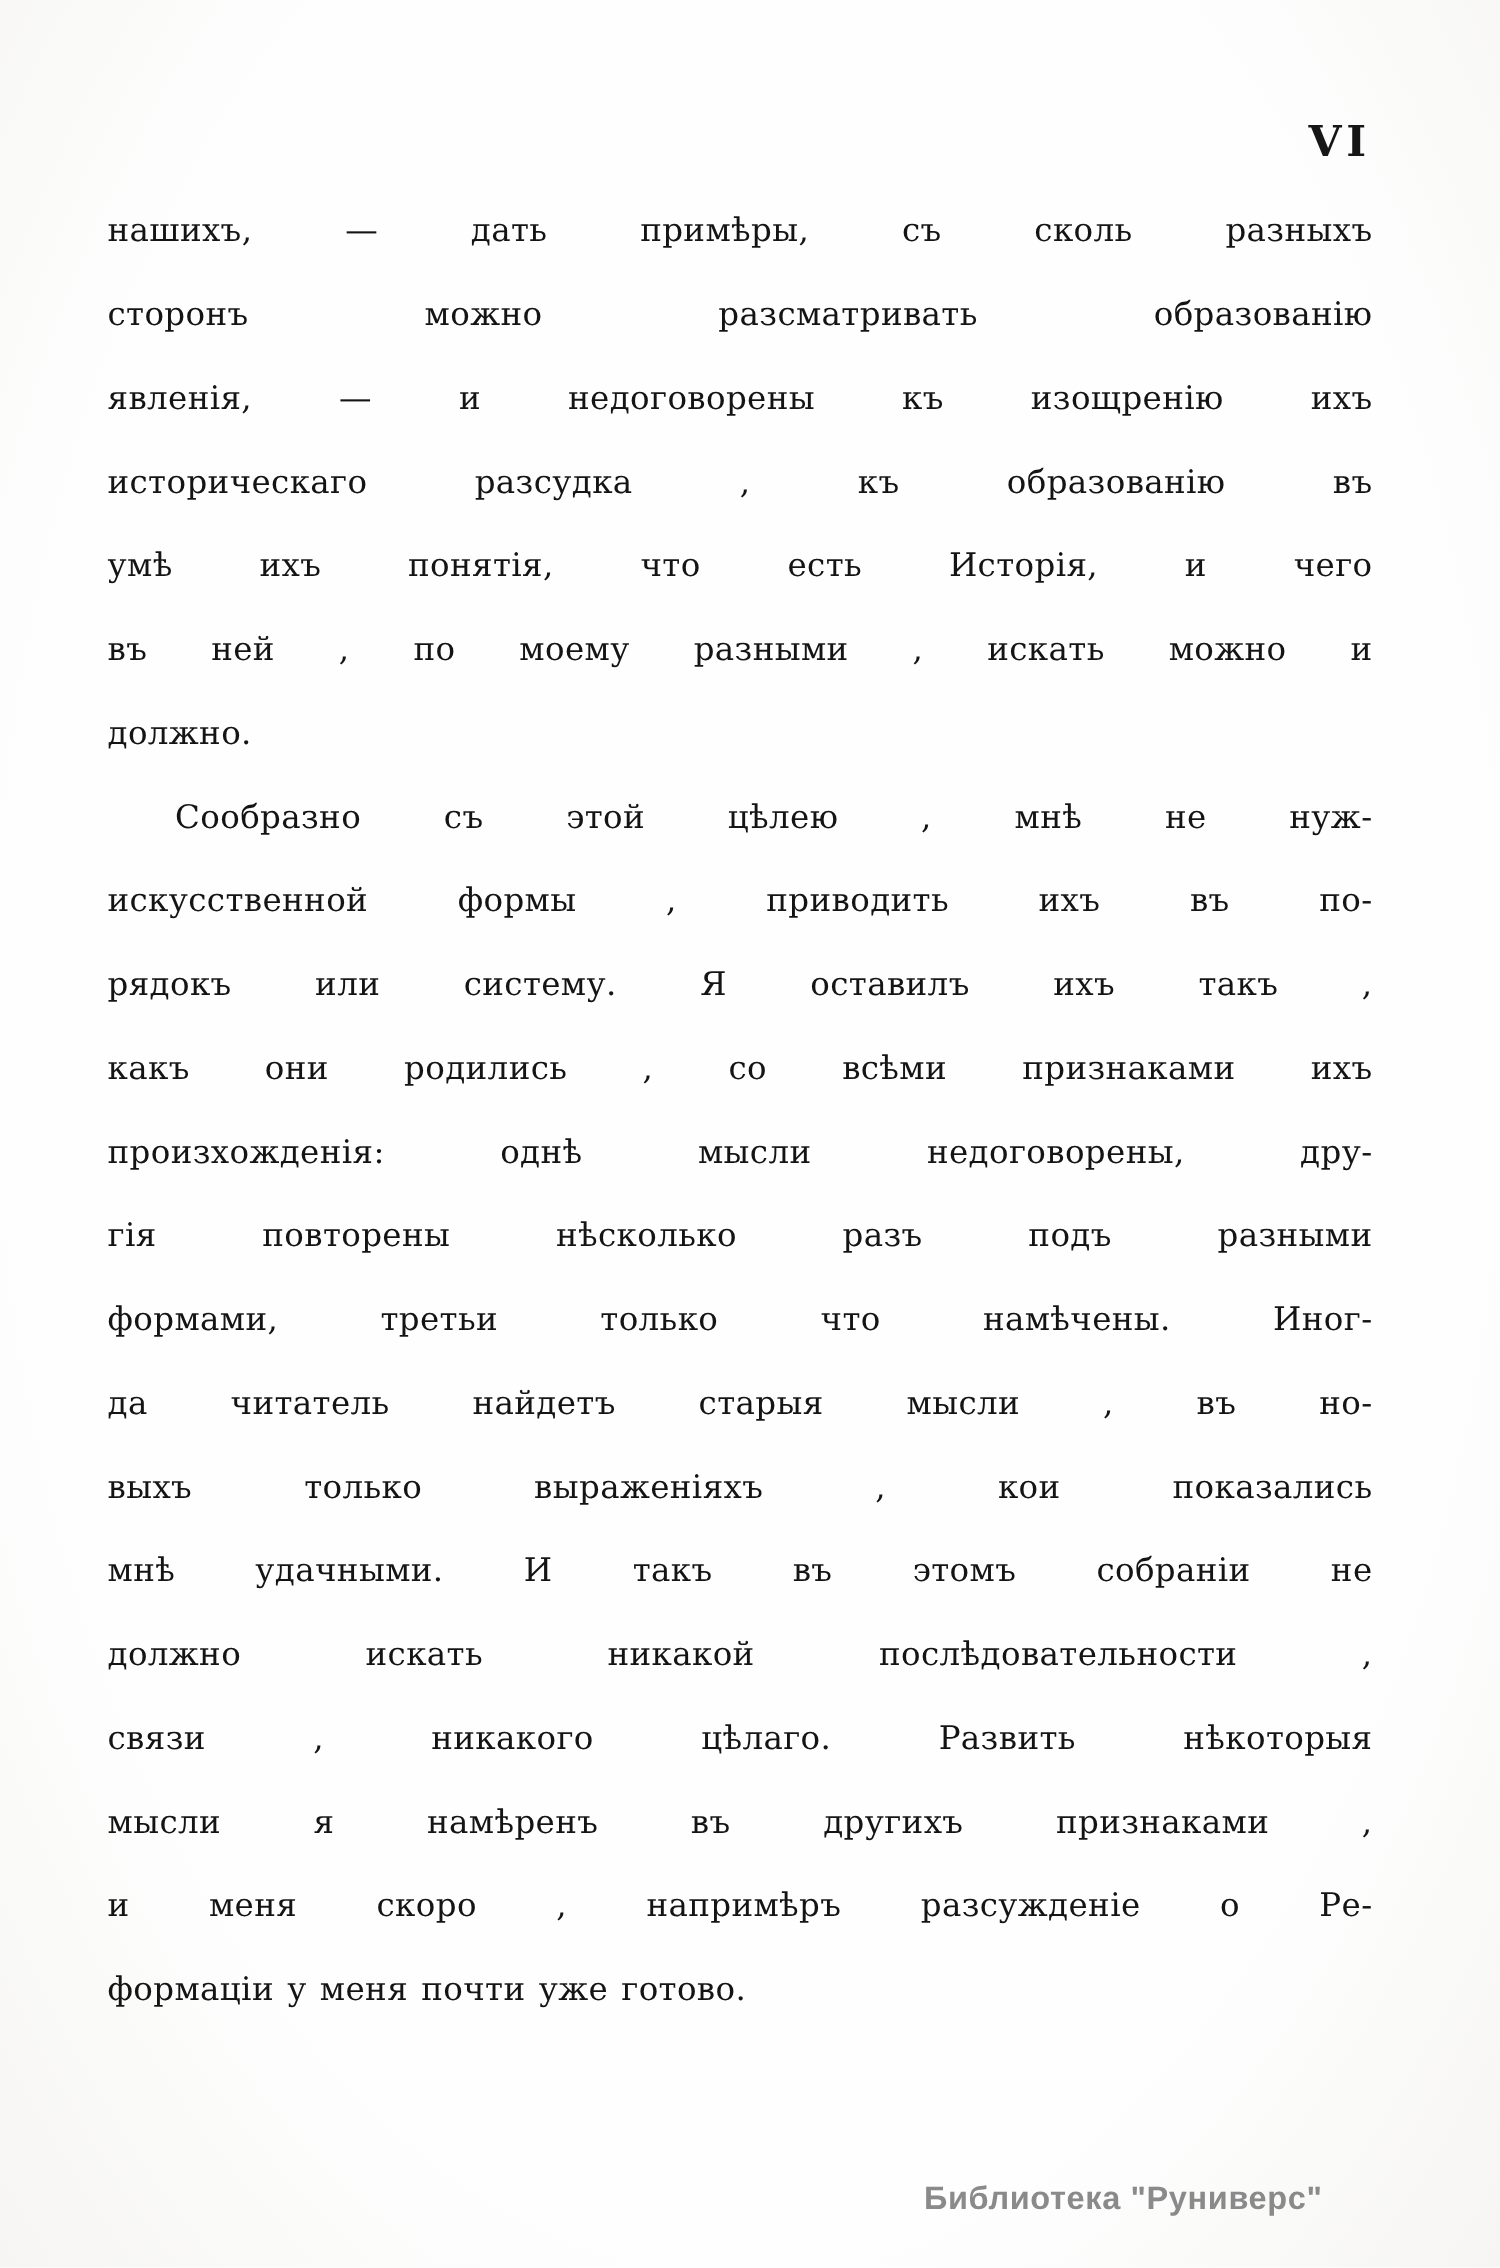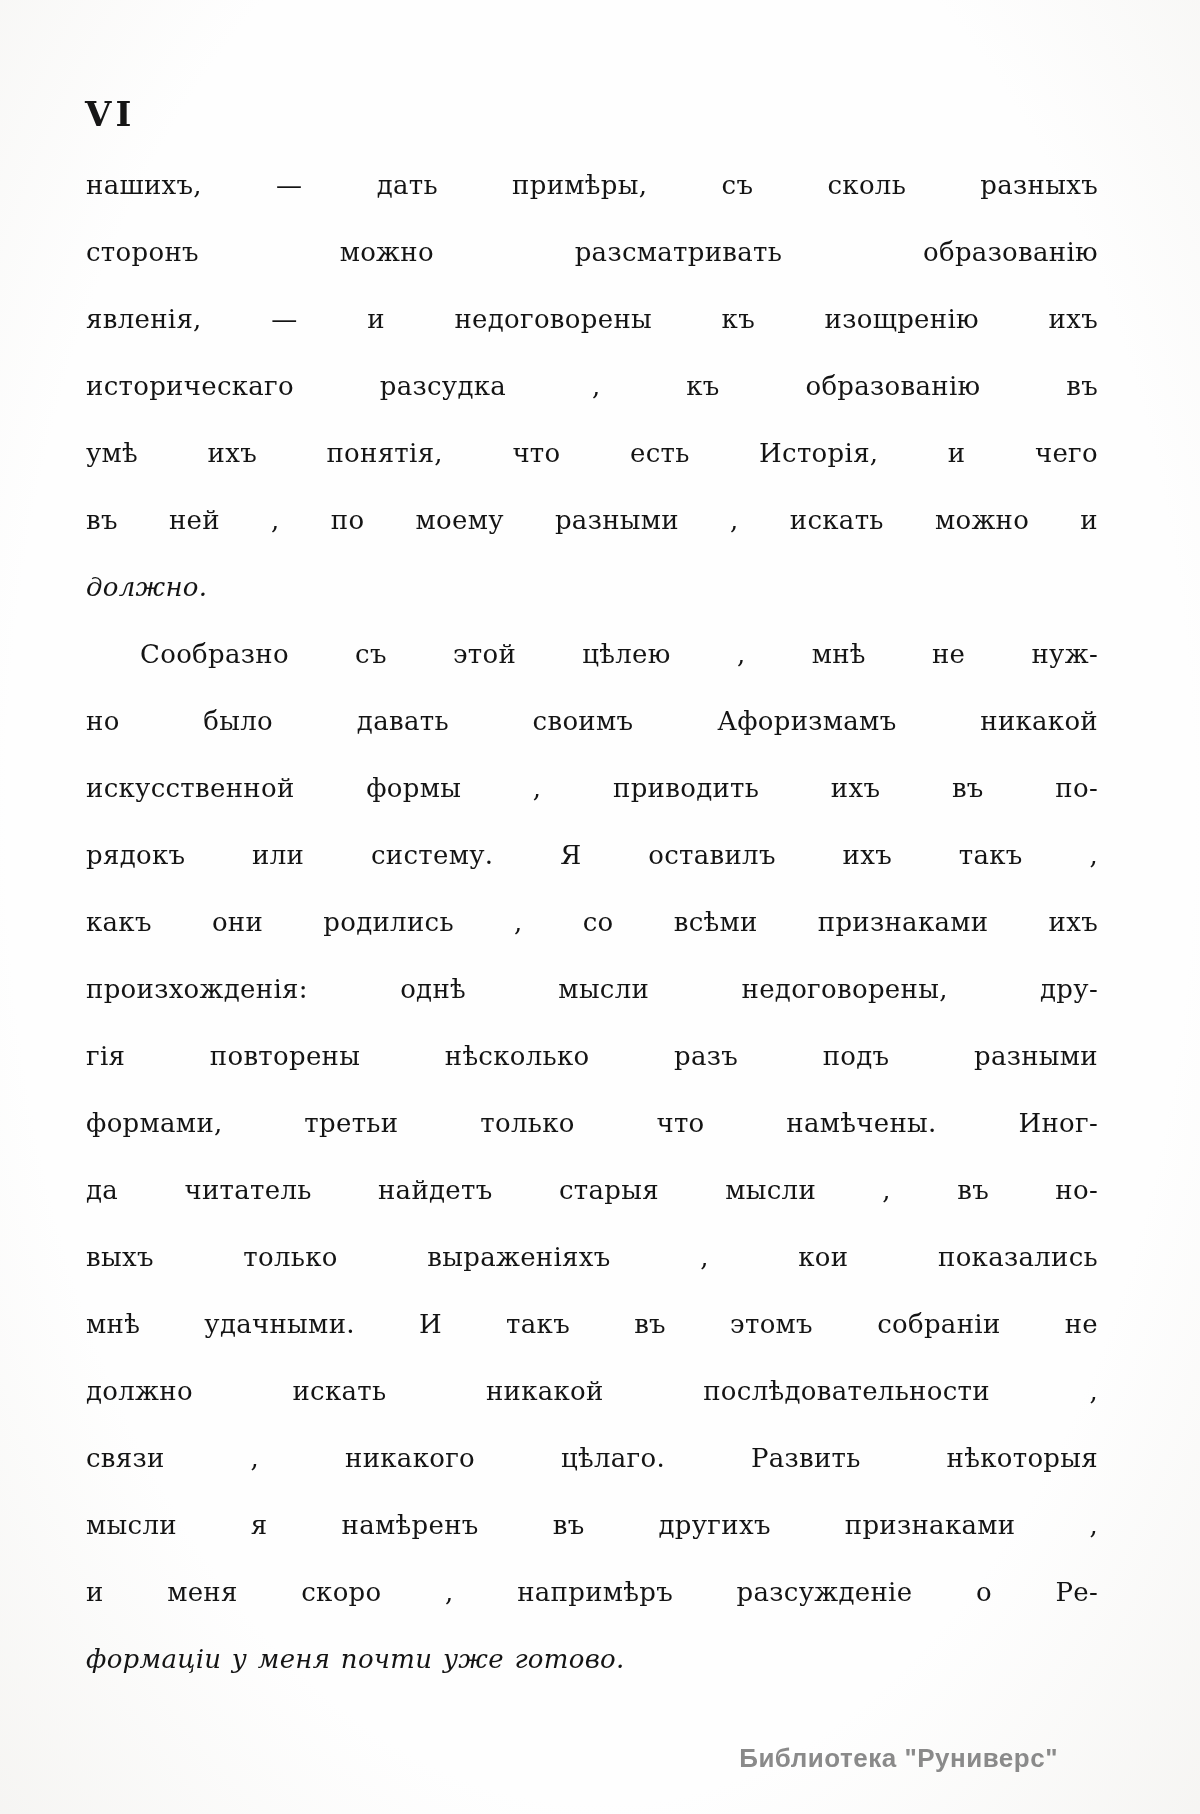--- a/index.html
+++ b/index.html
@@ -19,21 +19,21 @@
     inset: 0;
     background:
       radial-gradient(ellipse at 50% 45%, rgba(255,255,255,0) 70%, rgba(230,228,222,0.35) 100%),
       #fefefe;
   }
   .page-number {
     position: absolute;
     top: 94px;
     left: 85px;
     width: 1012px;
-    text-align: left;
+    text-align: right;
     font-size: 34px;
     font-weight: bold;
     letter-spacing: 4px;
     color: #161616;
   }
   .text-block {
     position: absolute;
     left: 86px;
     top: 152px;
     width: 1012px;
@@ -45,21 +45,20 @@
   .line {
     height: 67px;
     text-align: justify;
     text-align-last: justify;
     word-spacing: 2px;
     letter-spacing: 0.3px;
   }
   .line.no-justify {
     text-align: left;
     text-align-last: left;
-    font-style: italic;
   }
   .line.indent {
     padding-left: 54px;
   }
   .watermark {
     position: absolute;
     top: 1743px;
     right: 142px;
     font-family: "Liberation Sans", sans-serif;
     font-weight: bold;
@@ -76,21 +75,20 @@
 
   <div class="text-block">
       <div class="line">нашихъ, — дать примѣры, съ сколь разныхъ</div>
       <div class="line">сторонъ можно разсматривать образованію</div>
       <div class="line">явленія, — и недоговорены къ изощренію ихъ</div>
       <div class="line">историческаго разсудка , къ образованію въ</div>
       <div class="line">умѣ ихъ понятія, что есть Исторія, и чего</div>
       <div class="line">въ ней , по моему разными , искать можно и</div>
       <div class="line no-justify">должно.</div>
       <div class="line indent">Сообразно съ этой цѣлею , мнѣ не нуж-</div>
-      <div class="line">но было давать своимъ Афоризмамъ никакой</div>
       <div class="line">искусственной формы , приводить ихъ въ по-</div>
       <div class="line">рядокъ или систему. Я оставилъ ихъ такъ ,</div>
       <div class="line">какъ они родились , со всѣми признаками ихъ</div>
       <div class="line">произхожденія: однѣ мысли недоговорены, дру-</div>
       <div class="line">гія повторены нѣсколько разъ подъ разными</div>
       <div class="line">формами, третьи только что намѣчены. Иног-</div>
       <div class="line">да читатель найдетъ старыя мысли , въ но-</div>
       <div class="line">выхъ только выраженіяхъ , кои показались</div>
       <div class="line">мнѣ удачными. И такъ въ этомъ собраніи не</div>
       <div class="line">должно искать никакой послѣдовательности ,</div>

